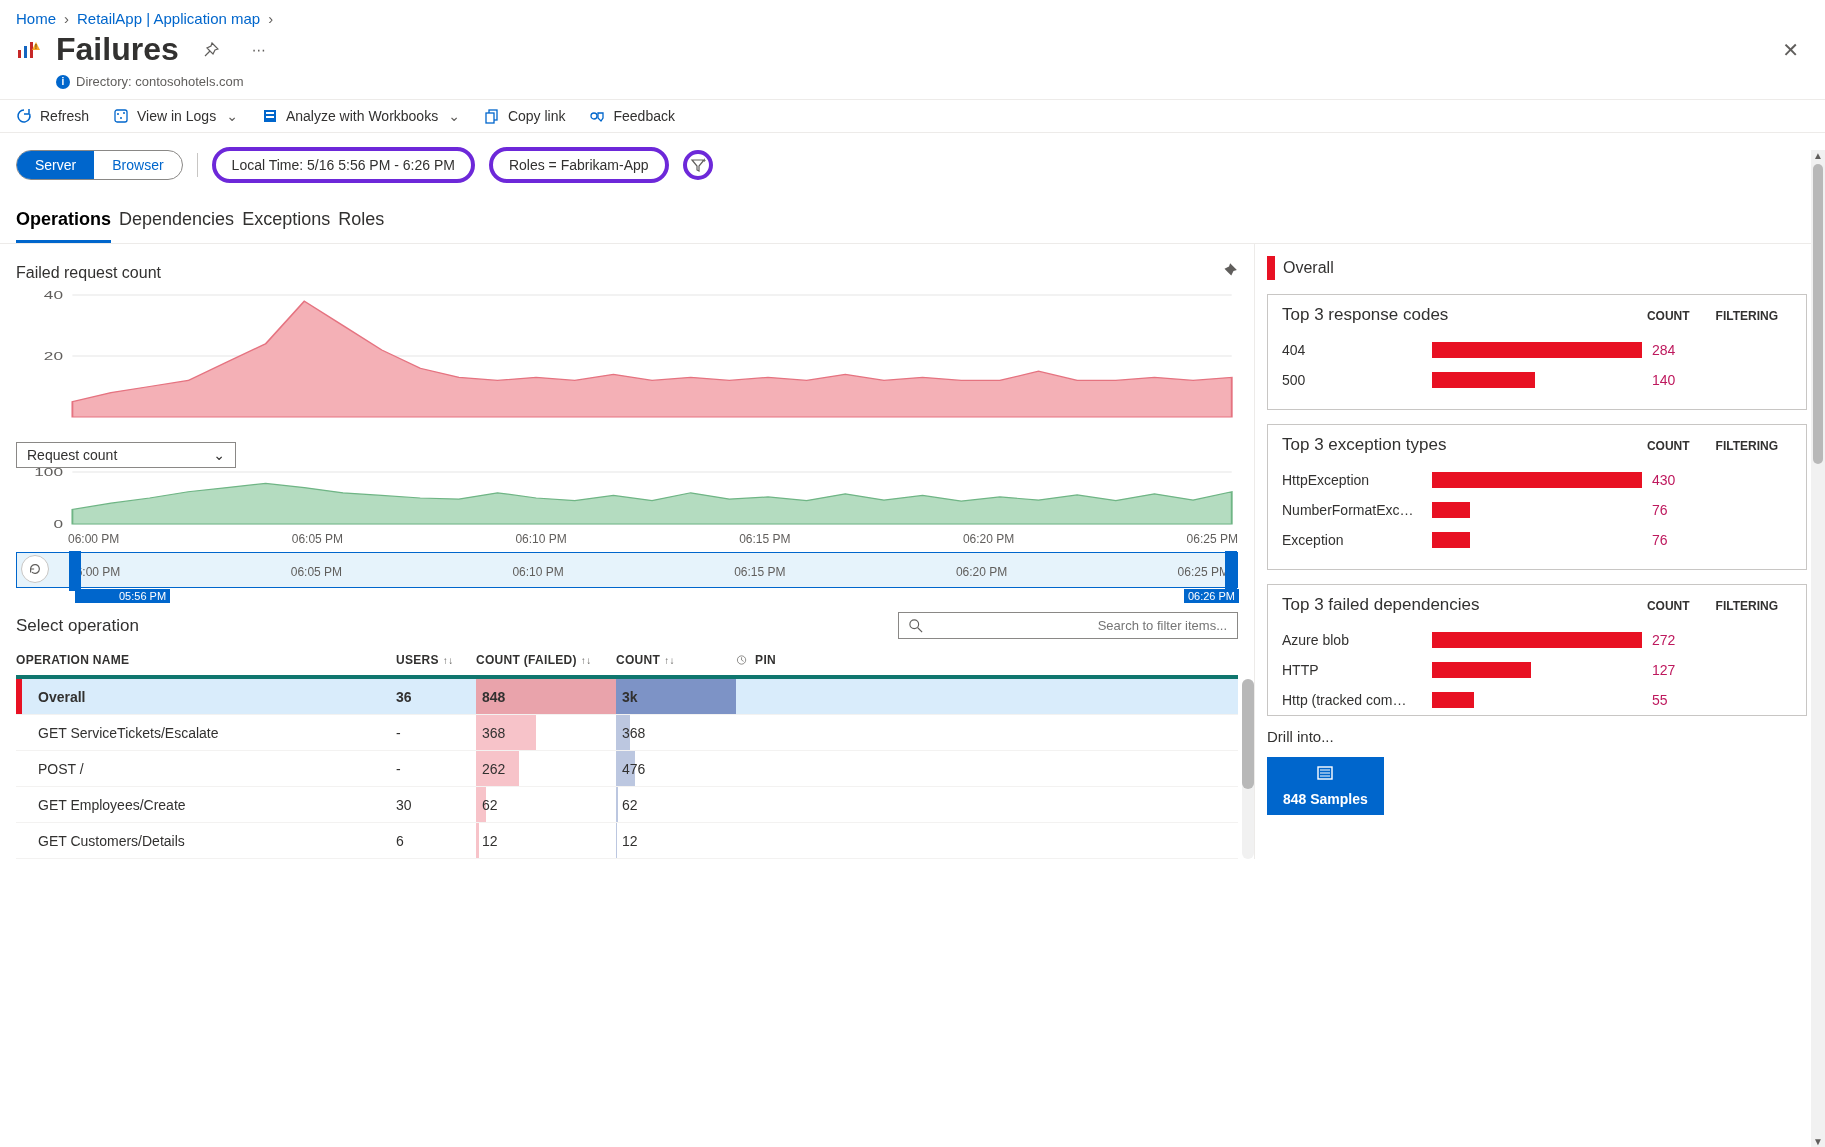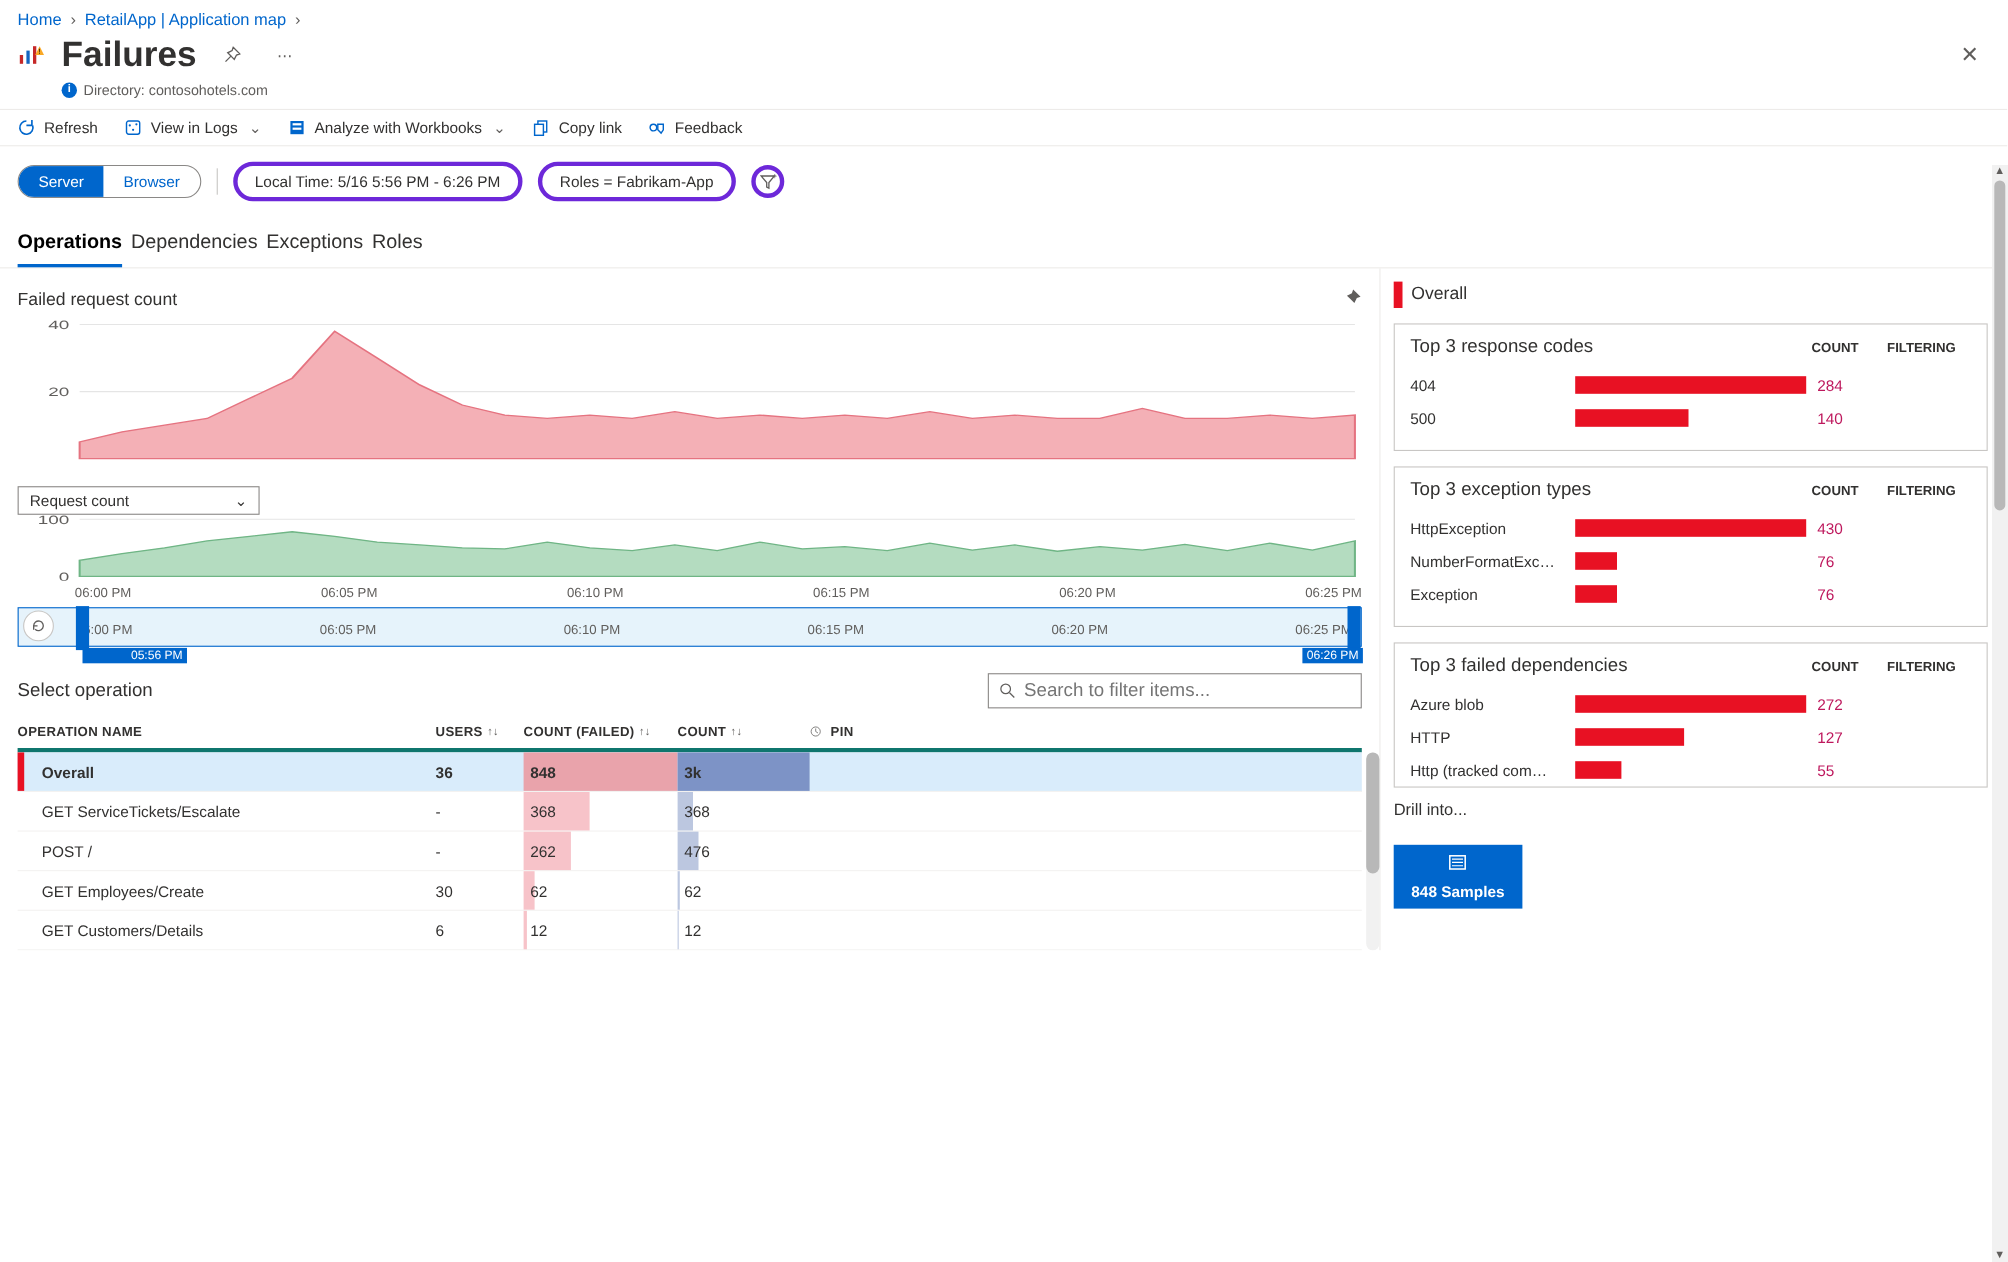--- a/index.html
+++ b/index.html
@@ -49,21 +49,21 @@
   .time-axis { display:flex; justify-content:space-between; font-size:12px; color:#605e5c; padding:4px 0 4px 52px; }
   .brush-track { position:relative; height:36px; border:1px solid #0066cc; margin:2px 0 0 0; background:#e6f3fb; }
   .brush-reset { position:absolute; left:4px; top:2px; width:28px; height:28px; border:1px solid #c8c6c4; border-radius:50%; display:flex; align-items:center; justify-content:center; color:#605e5c; background:#fff; cursor:pointer; }
   .brush-track .time-axis { position:absolute; left:0; right:8px; top:8px; padding-left:52px; }
   .brush-handle { position:absolute; top:-2px; width:12px; height:40px; background:#0066cc; cursor:ew-resize; }
   .brush-label { position:absolute; top:36px; font-size:11px; color:#fff; background:#0066cc; padding:1px 4px; }
 
   .select-op { display:flex; align-items:center; justify-content:space-between; margin-top:24px; }
   .select-op h3 { font-size:17px; font-weight:400; }
   .search-box { border:1px solid #8a8886; padding:5px 10px; display:flex; align-items:center; gap:8px; width:340px; }
-  .search-box input { border:none; outline:none; flex:1; font-size:17px; }
+  .search-box input { border:none; outline:none; flex:1; font-size:13px;text-align:right; }
 
   .op-table-head { display:grid; grid-template-columns: 380px 80px 140px 120px 40px; gap:0; font-size:12px; color:#323130; font-weight:600; letter-spacing:.3px; margin-top:14px; padding:0 0 8px 0; border-bottom:4px solid #0f766e; }
   .op-table-head .col { display:flex; align-items:center; gap:4px; }
   .sort-icon { font-size:10px; color:#605e5c; }
   .op-rows { position:relative; }
   .op-scroll { position:absolute; right:-16px; top:0; bottom:0; width:12px; background:#f1f1f1; border-radius:6px; }
   .op-scroll .thumb { position:absolute; top:0; left:0; right:0; height:110px; background:#b8b8b8; border-radius:6px; }
   .op-row { display:grid; grid-template-columns: 380px 80px 140px 120px 40px; align-items:center; border-bottom:1px solid #f3f2f1; height:36px; font-size:14px; }
   .op-row .name { padding-left:22px; }
   .op-row.selected { background:#d9ecfb; font-weight:700; position:relative; }
@@ -79,21 +79,21 @@
 
   .overall-head { display:flex; align-items:center; gap:8px; font-size:16px; }
   .red-block { width:8px; height:24px; background:#e81123; }
   .panel { border:1px solid #c8c6c4; padding:10px 14px 14px; margin-top:14px; }
   .panel h4 { font-size:17px; font-weight:400; margin-bottom:10px; }
   .panel-head-cols { position:absolute; right:28px; margin-top:-26px; display:flex; gap:26px; font-size:12px; font-weight:700; color:#323130; }
   .prow { display:grid; grid-template-columns: 140px 1fr 60px 70px; align-items:center; gap:10px; height:30px; }
   .prow .bar { height:16px; background:#e81123; }
   .prow .ct { color:#be185d; cursor:pointer; }
   .drill { margin-top:12px; }
-  .drill h5 { font-size:15px; font-weight:400; margin-bottom:23px; }
+  .drill h5 { font-size:15px; font-weight:400; margin-bottom:12px; }
   .samples-btn { display:inline-flex; align-items:center; gap:10px; background:#0066cc; color:#fff; padding:8px 16px; font-weight:600; cursor:pointer;flex-direction:column; }
 
   .page-scroll { position:fixed; right:0; top:150px; bottom:0; width:14px; background:#f1f1f1; }
   .page-scroll .tri { position:absolute; left:2px; font-size:10px; color:#605e5c; }
   .page-scroll .tri.top { top:0; }
   .page-scroll .tri.bot { bottom:0; }
   .page-scroll .thumb { position:absolute; top:14px; left:2px; right:2px; height:300px; background:#b8b8b8; border-radius:6px; }
 </style>
 </head>
 <body>

